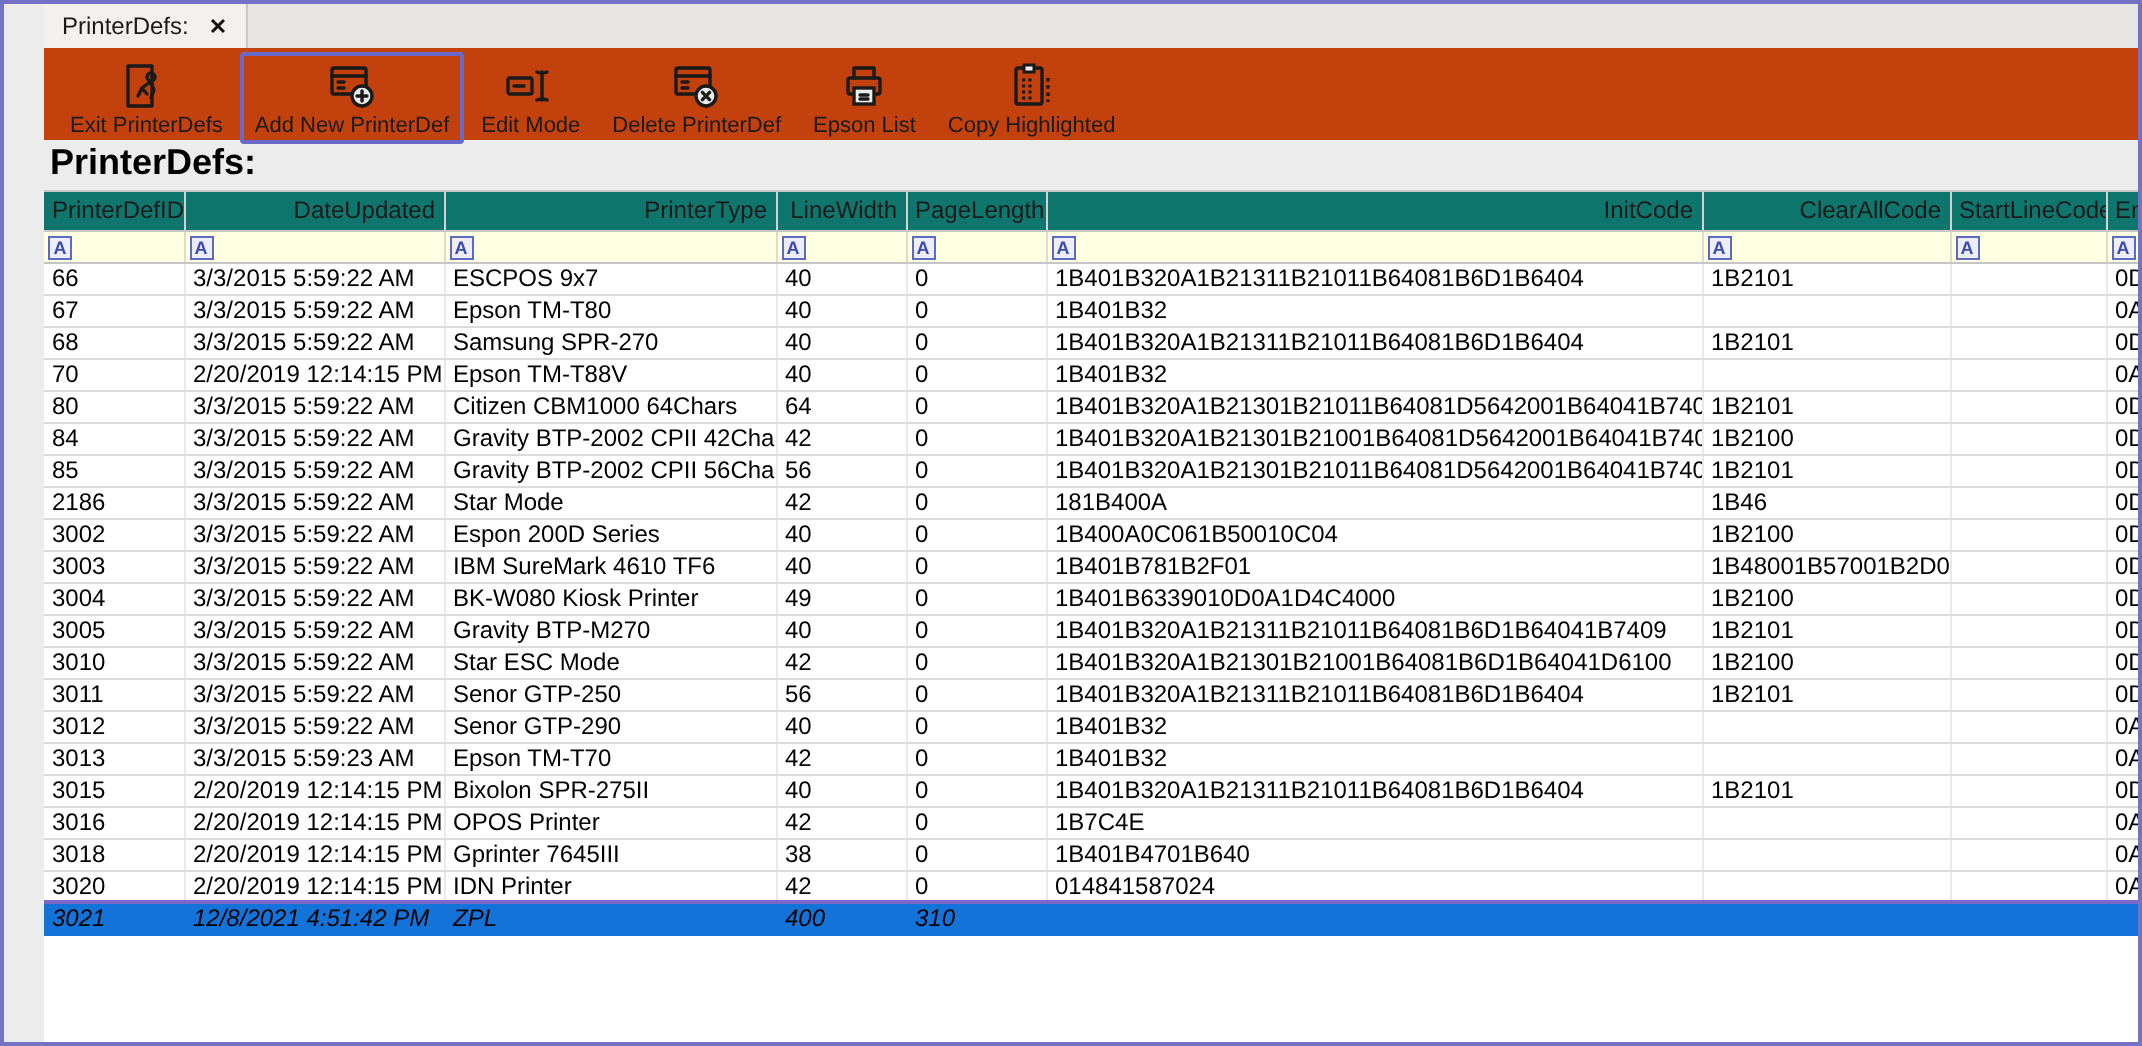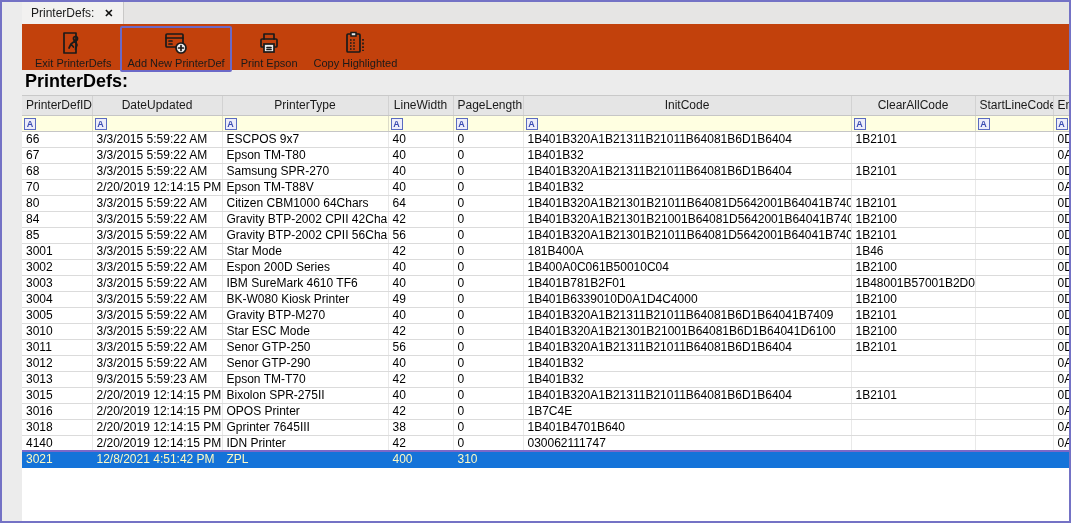--- a/index.html
+++ b/index.html
@@ -36,40 +36,40 @@
   .tbtn .tlabel { font-size:11px; color:#1a1a1a; white-space:nowrap; margin-top:1px; }
   .ticon svg { width:26px; height:26px; display:block; }
 
   
   .page-title { flex:0 0 auto; font-size:18px; font-weight:bold; color:#000; padding:1px 0 3px 3px; }
 
   
   .gridwrap { flex:1 1 auto; overflow:hidden; background:#fff; border-top:1px solid #C9C9C9; }
   table.grid { border-collapse:collapse; table-layout:fixed; width:1067px; font-size:12px; }
   table.grid th {
-    background:#e5e5e5; font-weight:normal; text-align:center; color:#1a1a1a;
+    background:#0f766e; font-weight:normal; text-align:right; color:#1a1a1a;
     border-right:1px solid #D2D2D2; border-bottom:1px solid #C6C6C6;
     height:19px; padding:0 4px; white-space:nowrap; overflow:hidden; cursor:pointer;
   }
   tr.filter td {
     background:#FFFFE1; height:16px; padding:0 2px;
     border-right:1px solid #DCDCC8; border-bottom:1px solid #C6C6C6; cursor:text;
   }
   .filter-a {
     display:inline-block; width:12px; height:12px; line-height:11px;
     border:1px solid #5A6BC0; color:#3A4BB0; background:#EDEDFA;
     font-size:9px; font-weight:bold; text-align:center; vertical-align:middle;
   }
   tr.datarow td {
     background:#fff; color:#000; height:16px; padding:0 4px;
     border-right:1px solid #E9E9E9; border-bottom:1px solid #DBDBDB;
     white-space:nowrap; overflow:hidden; cursor:default;
   }
   tr.datarow.selected { border-top:2px solid #7B68C8; }
-  tr.datarow.selected td { background:#1473D9; color:#fef9c3; border-right-color:#1473D9; border-bottom-color:#1473D9; }
+  tr.datarow.selected td { background:#1473D9; color:#000000; border-right-color:#1473D9; border-bottom-color:#1473D9;font-style:italic; }
 </style>
 </head>
 <body>
 
 <div class="window">
 
   <div class="tabbar">
     <div class="tab">
       <span>PrinterDefs:</span>
       <span class="close">✕</span>
@@ -94,27 +94,48 @@
             <path d="M3 8 H20 M6 11 H9 M6 14 H9" fill="none" stroke="#1a1a1a" stroke-width="1.7" stroke-linecap="round" stroke-linejoin="round"></path>
             <circle cx="18" cy="18" r="5" fill="#ECECEC" stroke="#1a1a1a" stroke-width="1.7"></circle>
             <path d="M18 15.5 V20.5 M15.5 18 H20.5" fill="none" stroke="#1a1a1a" stroke-width="1.7" stroke-linecap="round" stroke-linejoin="round"></path>
           </svg>
         </span>
         <span class="tlabel">Add New PrinterDef</span>
       </div>
       <div class="tbtn">
         <span class="ticon">
           <svg viewBox="0 0 26 26">
+            <rect x="2" y="9" width="12" height="8" rx="1" fill="none" stroke="#1a1a1a" stroke-width="1.7" stroke-linecap="round" stroke-linejoin="round"></rect>
+            <path d="M5 13 H10" fill="none" stroke="#1a1a1a" stroke-width="1.7" stroke-linecap="round" stroke-linejoin="round"></path>
+            <path d="M19 6 V20 M16.5 6 Q19 7 21.5 6 M16.5 20 Q19 19 21.5 20" fill="none" stroke="#1a1a1a" stroke-width="1.7" stroke-linecap="round" stroke-linejoin="round"></path>
+          </svg>
+        </span>
+        <span class="tlabel">Edit Mode</span>
+      </div>
+      <div class="tbtn">
+        <span class="ticon">
+          <svg viewBox="0 0 26 26">
+            <rect x="3" y="4" width="17" height="13" rx="1" fill="none" stroke="#1a1a1a" stroke-width="1.7" stroke-linecap="round" stroke-linejoin="round"></rect>
+            <path d="M3 8 H20 M6 11 H9 M6 14 H9" fill="none" stroke="#1a1a1a" stroke-width="1.7" stroke-linecap="round" stroke-linejoin="round"></path>
+            <circle cx="18" cy="18" r="5" fill="#ECECEC" stroke="#1a1a1a" stroke-width="1.7"></circle>
+            <path d="M16.2 16.2 L19.8 19.8 M19.8 16.2 L16.2 19.8" fill="none" stroke="#1a1a1a" stroke-width="1.7" stroke-linecap="round" stroke-linejoin="round"></path>
+          </svg>
+        </span>
+        <span class="tlabel">Delete PrinterDef</span>
+      </div>
+      <div class="tbtn">
+        <span class="ticon">
+          <svg viewBox="0 0 26 26">
             <path d="M8 9 V4 H18 V9" fill="none" stroke="#1a1a1a" stroke-width="1.7" stroke-linecap="round" stroke-linejoin="round"></path>
             <rect x="5" y="9" width="16" height="8" rx="1" fill="none" stroke="#1a1a1a" stroke-width="1.7" stroke-linecap="round" stroke-linejoin="round"></rect>
             <rect x="8" y="14" width="10" height="8" fill="#ECECEC" stroke="#1a1a1a" stroke-width="1.7"></rect>
             <path d="M11 17.5 H15 M11 19.5 H15" fill="none" stroke="#1a1a1a" stroke-width="1.7" stroke-linecap="round" stroke-linejoin="round"></path>
           </svg>
         </span>
-        <span class="tlabel">Print Epson</span>
+        <span class="tlabel">Epson List</span>
       </div>
       <div class="tbtn">
         <span class="ticon">
           <svg viewBox="0 0 26 26">
             <rect x="5" y="4" width="13" height="18" rx="1" fill="none" stroke="#1a1a1a" stroke-width="1.7" stroke-linecap="round" stroke-linejoin="round"></rect>
             <rect x="9" y="2.5" width="5" height="3.5" fill="#ECECEC" stroke="#1a1a1a" stroke-width="1.5"></rect>
             <path d="M8 10 H14 M8 13 H14 M8 16 H14 M8 19 H14" stroke="#1a1a1a" stroke-width="1.5" stroke-dasharray="1.6 1.6" fill="none"></path>
             <path d="M21 9 V21 M21 9" stroke="#1a1a1a" stroke-width="1.7" stroke-dasharray="1.8 1.8" fill="none"></path>
           </svg>
         </span>
@@ -233,21 +254,21 @@
             <td>3/3/2015 5:59:22 AM</td>
             <td>Gravity BTP-2002 CPII 56Chars</td>
             <td>56</td>
             <td>0</td>
             <td>1B401B320A1B21301B21011B64081D5642001B64041B7409</td>
             <td>1B2101</td>
             <td></td>
             <td>0D0A</td>
           </tr>
           <tr class="datarow">
-            <td>3001</td>
+            <td>2186</td>
             <td>3/3/2015 5:59:22 AM</td>
             <td>Star Mode</td>
             <td>42</td>
             <td>0</td>
             <td>181B400A</td>
             <td>1B46</td>
             <td></td>
             <td>0D0A</td>
           </tr>
           <tr class="datarow">
@@ -322,21 +343,21 @@
             <td>Senor GTP-290</td>
             <td>40</td>
             <td>0</td>
             <td>1B401B32</td>
             <td></td>
             <td></td>
             <td>0A</td>
           </tr>
           <tr class="datarow">
             <td>3013</td>
-            <td>9/3/2015 5:59:23 AM</td>
+            <td>3/3/2015 5:59:23 AM</td>
             <td>Epson TM-T70</td>
             <td>42</td>
             <td>0</td>
             <td>1B401B32</td>
             <td></td>
             <td></td>
             <td>0A</td>
           </tr>
           <tr class="datarow">
             <td>3015</td>
@@ -365,26 +386,26 @@
             <td>2/20/2019 12:14:15 PM</td>
             <td>Gprinter 7645III</td>
             <td>38</td>
             <td>0</td>
             <td>1B401B4701B640</td>
             <td></td>
             <td></td>
             <td>0A</td>
           </tr>
           <tr class="datarow">
-            <td>4140</td>
+            <td>3020</td>
             <td>2/20/2019 12:14:15 PM</td>
             <td>IDN Printer</td>
             <td>42</td>
             <td>0</td>
-            <td>030062111747</td>
+            <td>014841587024</td>
             <td></td>
             <td></td>
             <td>0A</td>
           </tr>
           <tr class="datarow selected">
             <td>3021</td>
             <td>12/8/2021 4:51:42 PM</td>
             <td>ZPL</td>
             <td>400</td>
             <td>310</td>

